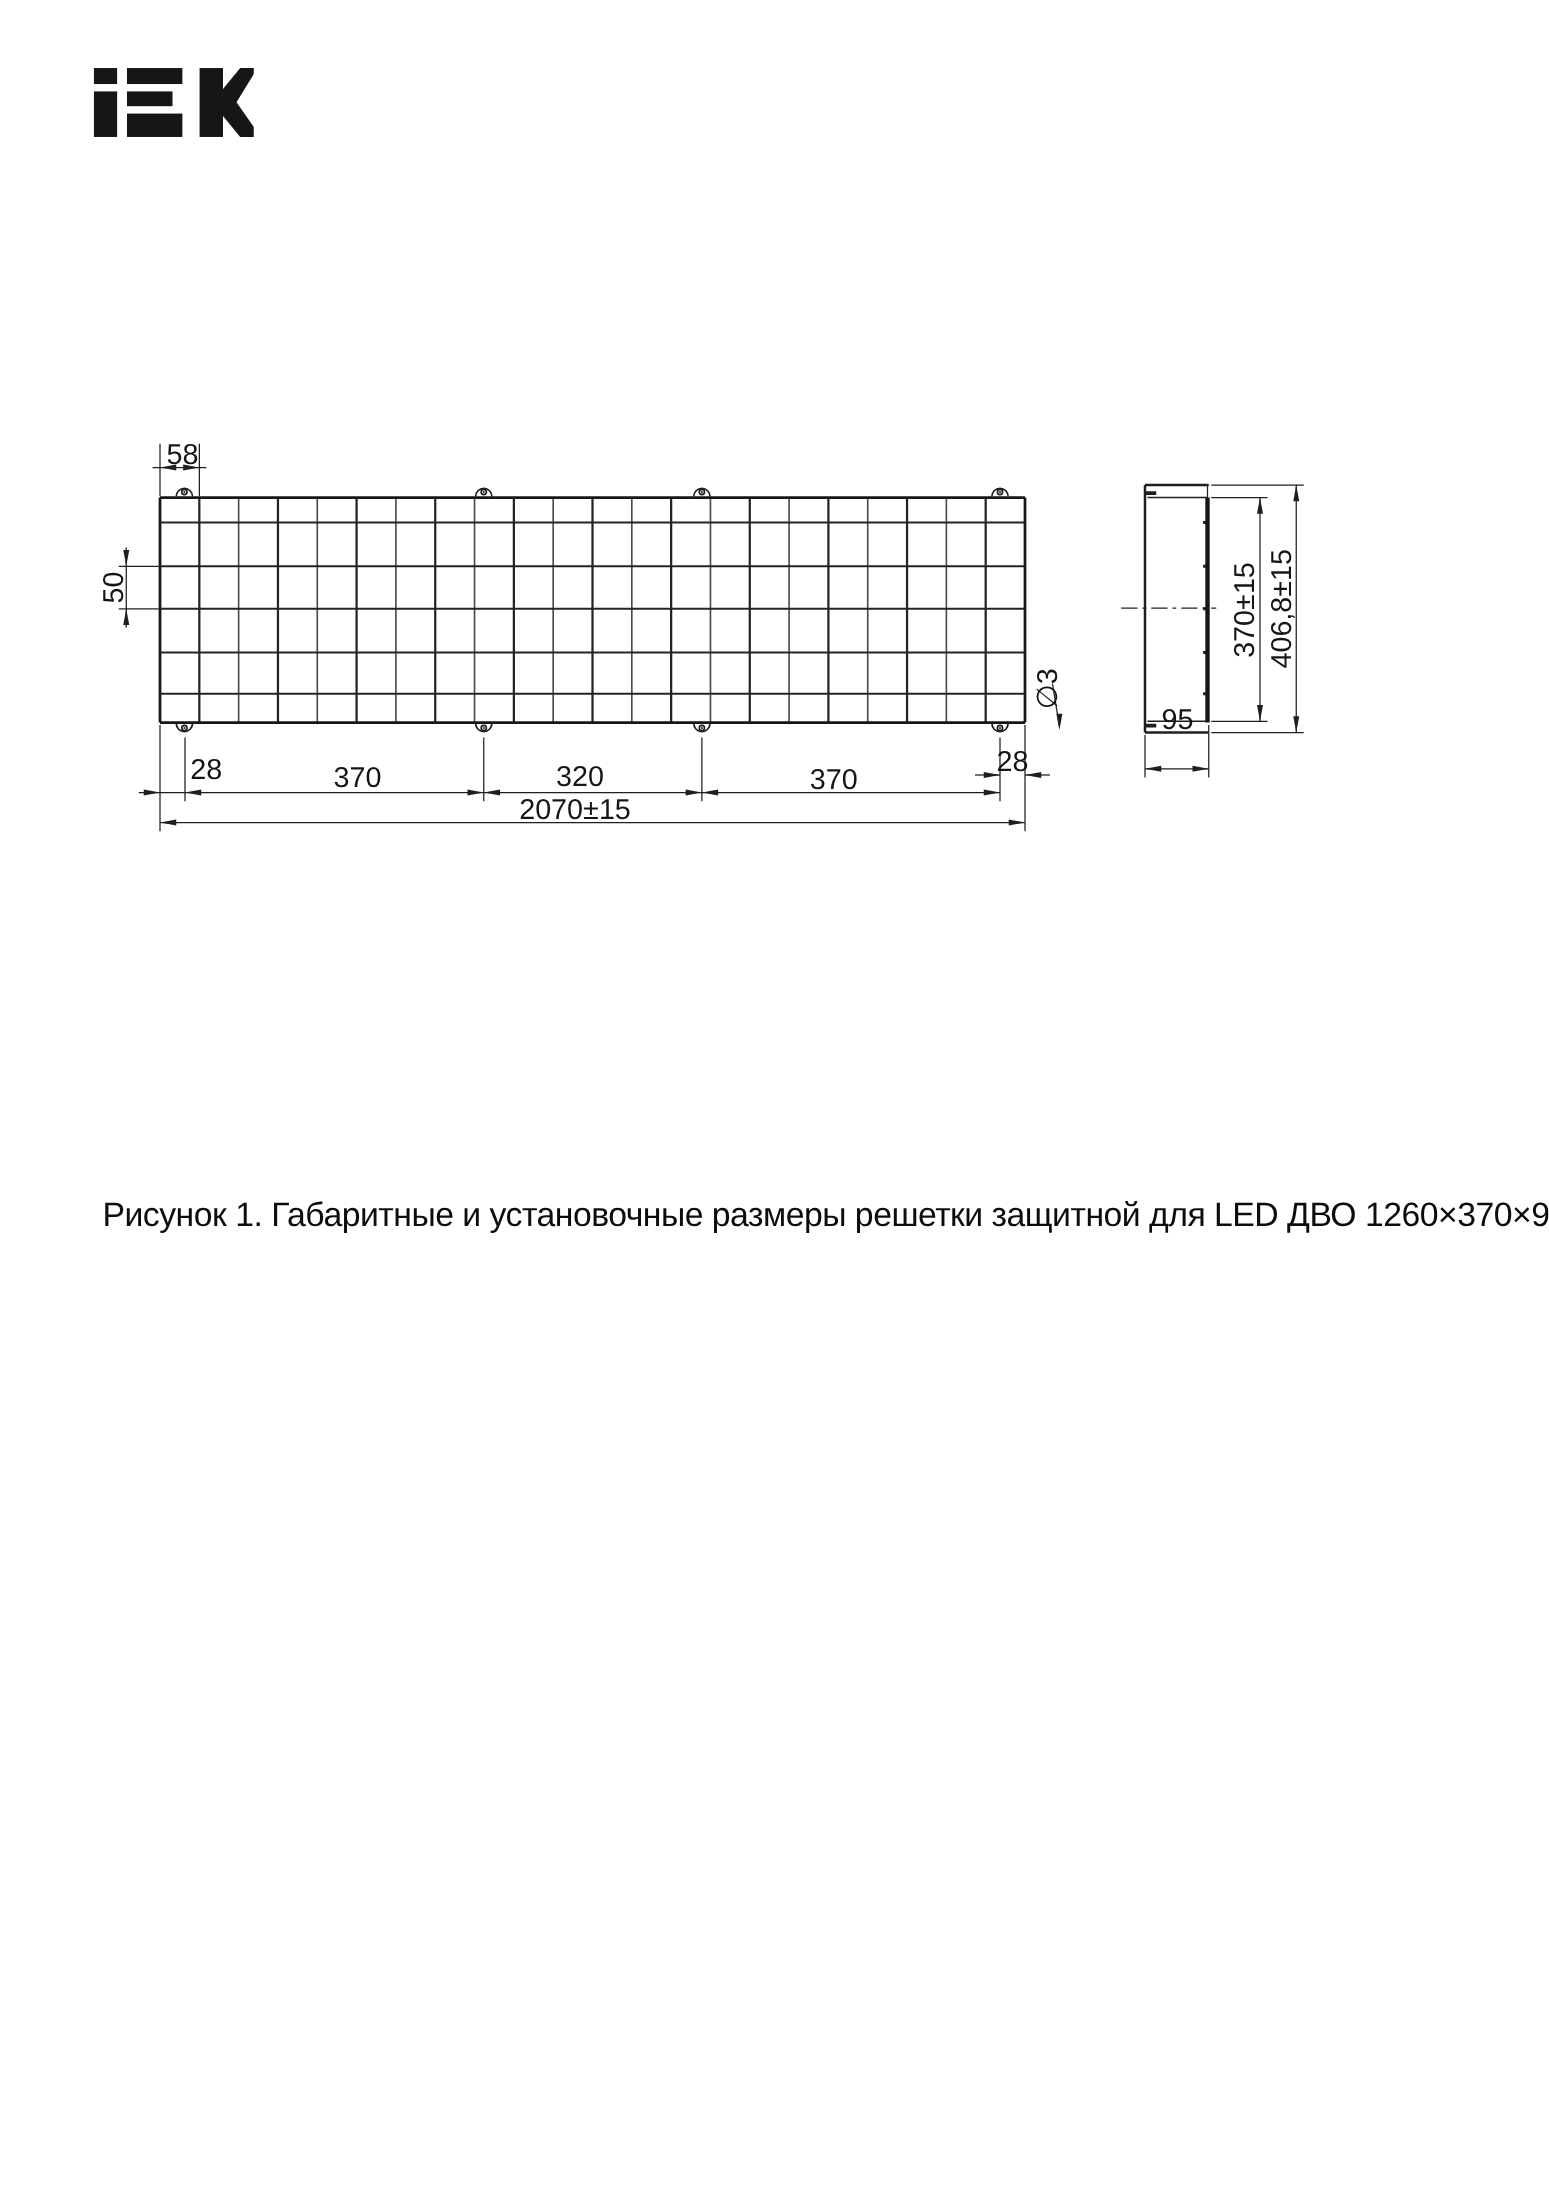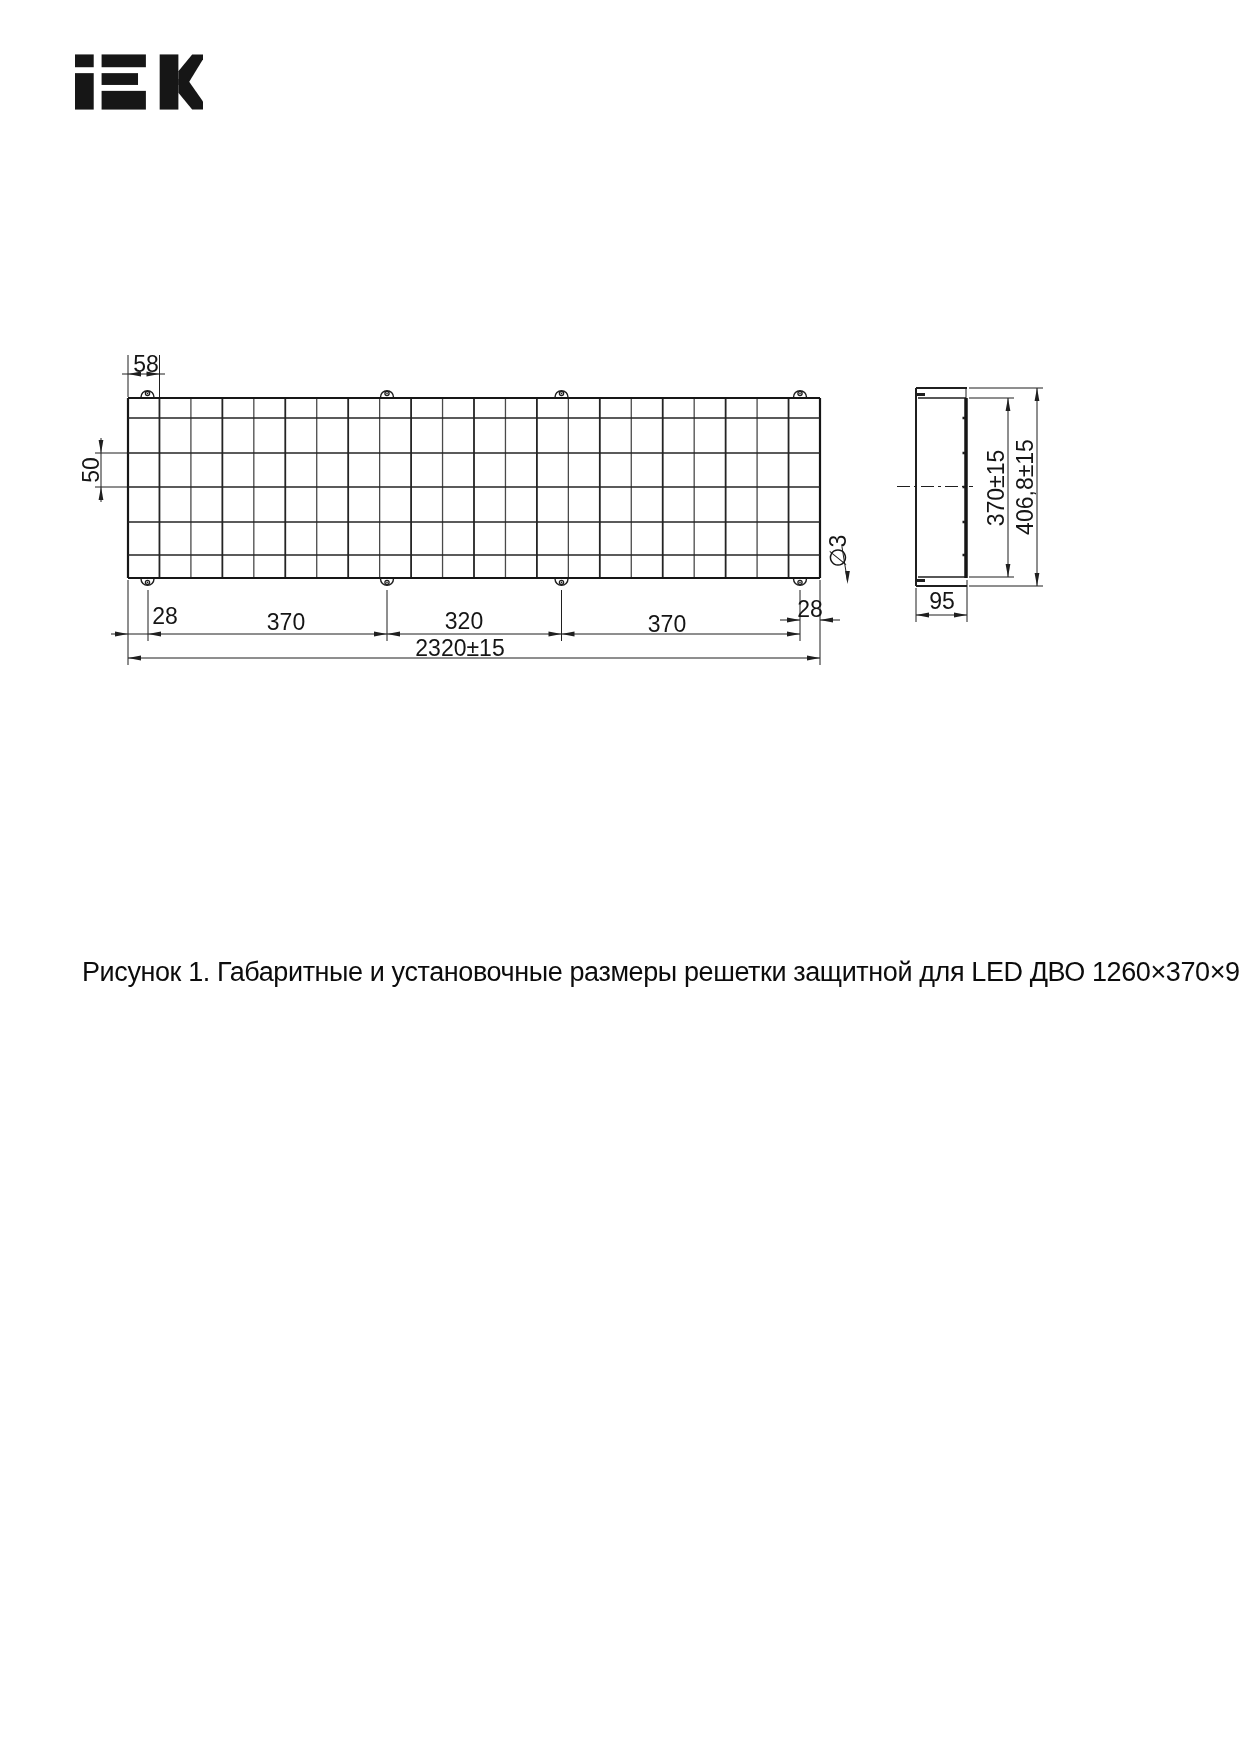--- a/index.html
+++ b/index.html
@@ -154,22 +154,22 @@
       <polygon points="1037,586 1034.6,573 1039.4,573" fill="#1f1f1f"></polygon>
     </svg>
 
   <div class="dim" style="left:146px;top:364px;">58</div>
   <div class="dim vert" style="left:91px;top:470px;">50</div>
   <div class="dim" style="left:165px;top:616px;">28</div>
   <div class="dim" style="left:286px;top:622px;">370</div>
   <div class="dim" style="left:464px;top:621px;">320</div>
   <div class="dim" style="left:667px;top:624px;">370</div>
   <div class="dim" style="left:810px;top:609px;">28</div>
-  <div class="dim" style="left:460px;top:648px;">2320±15</div>
+  <div class="dim" style="left:460px;top:648px;">2070±15</div>
   <div class="dim vert" style="left:838px;top:551px;">∅3</div>
 
   <div class="dim vert" style="left:996px;top:488px;">370±15</div>
   <div class="dim vert" style="left:1025px;top:487px;">406,8±15</div>
-  <div class="dim" style="left:942px;top:601px;">95</div>
+  <div class="dim" style="left:942px;top:576px;">95</div>
 
   <div class="caption">Рисунок 1. Габаритные и установочные размеры решетки защитной для LED ДВО 1260×370×95 мм</div>
 
 </div>
 
 </body></html>

